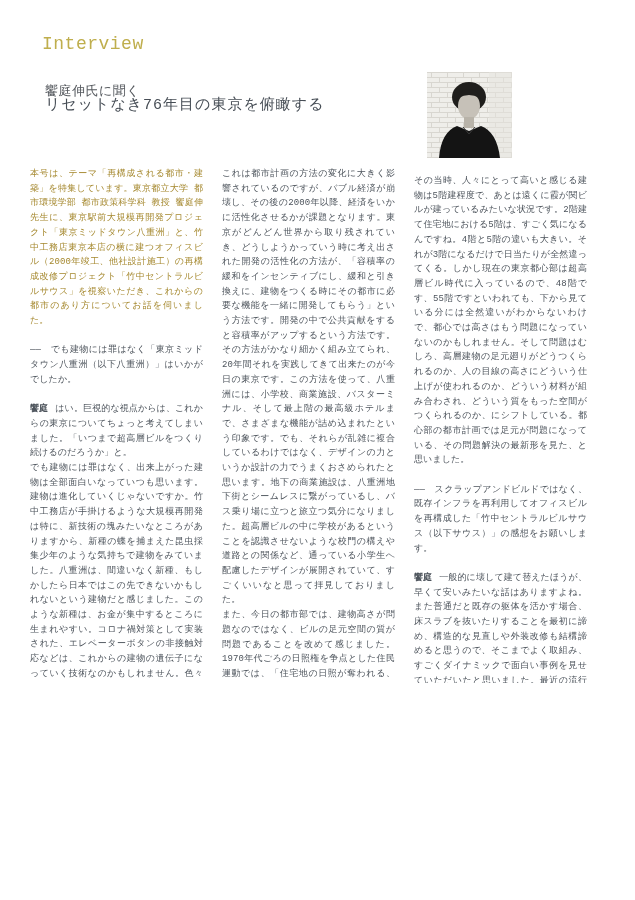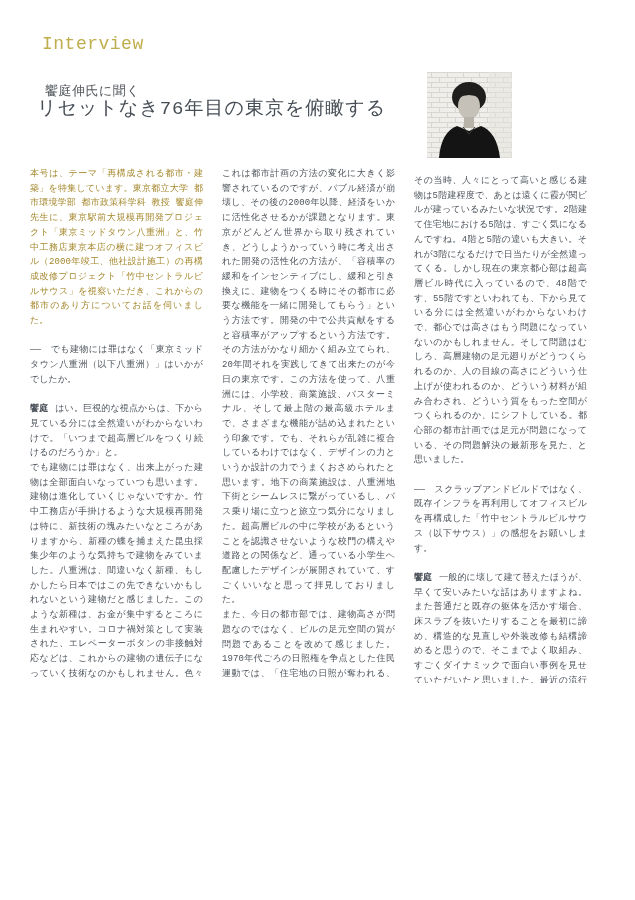--- a/index.html
+++ b/index.html
@@ -15,22 +15,22 @@
   .section-label {
     position: absolute; left: 42px; top: 34px;
     font-size: 18px; letter-spacing: .5px;
     color: #bfae4d; font-weight: 400;
   }
   .kicker {
     position: absolute; left: 45px; top: 82px;
     font-size: 13px; color: #55595e; letter-spacing: .5px;
   }
   .title {
-    position: absolute; left: 37px; top: 95px; margin: 0;
-    font-size: 19px; font-weight: 500; letter-spacing: 1px;
+    position: absolute; left: 45px; top: 95px; margin: 0;
+    font-size: 15px; font-weight: 500; letter-spacing: 1px;
     color: #464d55;
   }
   .portrait { position: absolute; left: 427px; top: 72px; width: 85px; height: 86px; }
   .portrait svg { display: block; width: 85px; height: 86px; }
 
   .columns {
     position: absolute; left: 30px; top: 167px; width: 557px;
     display: flex; gap: 19px;
   }
   .col { width: 173px; }
@@ -88,21 +88,21 @@
       <path d="M12,86 Q14,60 30,54 L42,59 L54,54 Q70,60 73,86 Z" fill="#141414"></path>
       <path d="M36,55 L42,62 L48,55" stroke="#3a3a3a" stroke-width="1" fill="none"></path>
     </svg>
   </div>
 
   <div class="columns">
 
     <div class="col">
       <p class="intro">本号は、テーマ「再構成される都市・建築」を特集しています。東京都立大学 都市環境学部 都市政策科学科 教授 饗庭伸先生に、東京駅前大規模再開発プロジェクト「東京ミッドタウン八重洲」と、竹中工務店東京本店の横に建つオフィスビル（2000年竣工、他社設計施工）の再構成改修プロジェクト「竹中セントラルビルサウス」を視察いただき、これからの都市のあり方についてお話を伺いました。</p>
       <p class="question">――　でも建物には罪はなく「東京ミッドタウン八重洲（以下八重洲）」はいかがでしたか。</p>
-      <p class="answer"><strong class="speaker">饗庭</strong><span>はい。巨視的な視点からは、下から見ている分には全然違いがわからないわけで。「いつまで超高層ビルをつくり続けるのだろうか」と。</span></p>
+      <p class="answer"><strong class="speaker">饗庭</strong><span>はい。巨視的な視点からは、これからの東京についてちょっと考えてしまいました。「いつまで超高層ビルをつくり続けるのだろうか」と。</span></p>
       <p>でも建物には罪はなく、出来上がった建物は全部面白いなっていつも思います。建物は進化していくじゃないですか。竹中工務店が手掛けるような大規模再開発は特に、新技術の塊みたいなところがありますから、新種の蝶を捕まえた昆虫採集少年のような気持ちで建物をみていました。八重洲は、間違いなく新種、もしかしたら日本ではこの先できないかもしれないという建物だと感じました。このような新種は、お金が集中するところに生まれやすい。コロナ禍対策として実装された、エレベーターボタンの非接触対応などは、これからの建物の遺伝子になっていく技術なのかもしれません。色々なことが試され、難しいことをやり抜いた結果が技術として確立して、次の世代に繋がっていくわけですね。また、これは都市計画の仕掛けが導いたことですが、</p>
     </div>
 
     <div class="col">
       <p>これは都市計画の方法の変化に大きく影響されているのですが、バブル経済が崩壊し、その後の2000年以降、経済をいかに活性化させるかが課題となります。東京がどんどん世界から取り残されていき、どうしようかっていう時に考え出された開発の活性化の方法が、「容積率の緩和をインセンティブにし、緩和と引き換えに、建物をつくる時にその都市に必要な機能を一緒に開発してもらう」という方法です。開発の中で公共貢献をすると容積率がアップするという方法です。その方法がかなり細かく組み立てられ、20年間それを実践してきて出来たのが今日の東京です。この方法を使って、八重洲には、小学校、商業施設、バスターミナル、そして最上階の最高級ホテルまで、さまざまな機能が詰め込まれたという印象です。でも、それらが乱雑に複合しているわけではなく、デザインの力というか設計の力でうまくおさめられたと思います。地下の商業施設は、八重洲地下街とシームレスに繋がっているし、バス乗り場に立つと旅立つ気分になりました。超高層ビルの中に学校があるということを認識させないような校門の構えや道路との関係など、通っている小学生へ配慮したデザインが展開されていて、すごくいいなと思って拝見しておりました。</p>
       <p>また、今日の都市部では、建物高さが問題なのではなく、ビルの足元空間の質が問題であることを改めて感じました。1970年代ごろの日照権を争点とした住民運動では、「住宅地の日照が奪われる、どうしてくれるんだ」と、2階建て住宅地の中に立つ4〜 5階建マンションに対し、大騒ぎをしていました。</p>
     </div>
 
     <div class="col col3">
       <p>その当時、人々にとって高いと感じる建物は5階建程度で、あとは遠くに霞が関ビルが建っているみたいな状況です。2階建て住宅地における5階は、すごく気になるんですね。4階と5階の違いも大きい。それが3階になるだけで日当たりが全然違ってくる。しかし現在の東京都心部は超高層ビル時代に入っているので、48階です、55階ですといわれても、下から見ている分には全然違いがわからないわけで、都心では高さはもう問題になっていないのかもしれません。そして問題はむしろ、高層建物の足元廻りがどうつくられるのか、人の目線の高さにどういう仕上げが使われるのか、どういう材料が組み合わされ、どういう質をもった空間がつくられるのか、にシフトしている。都心部の都市計画では足元が問題になっている、その問題解決の最新形を見た、と思いました。</p>

